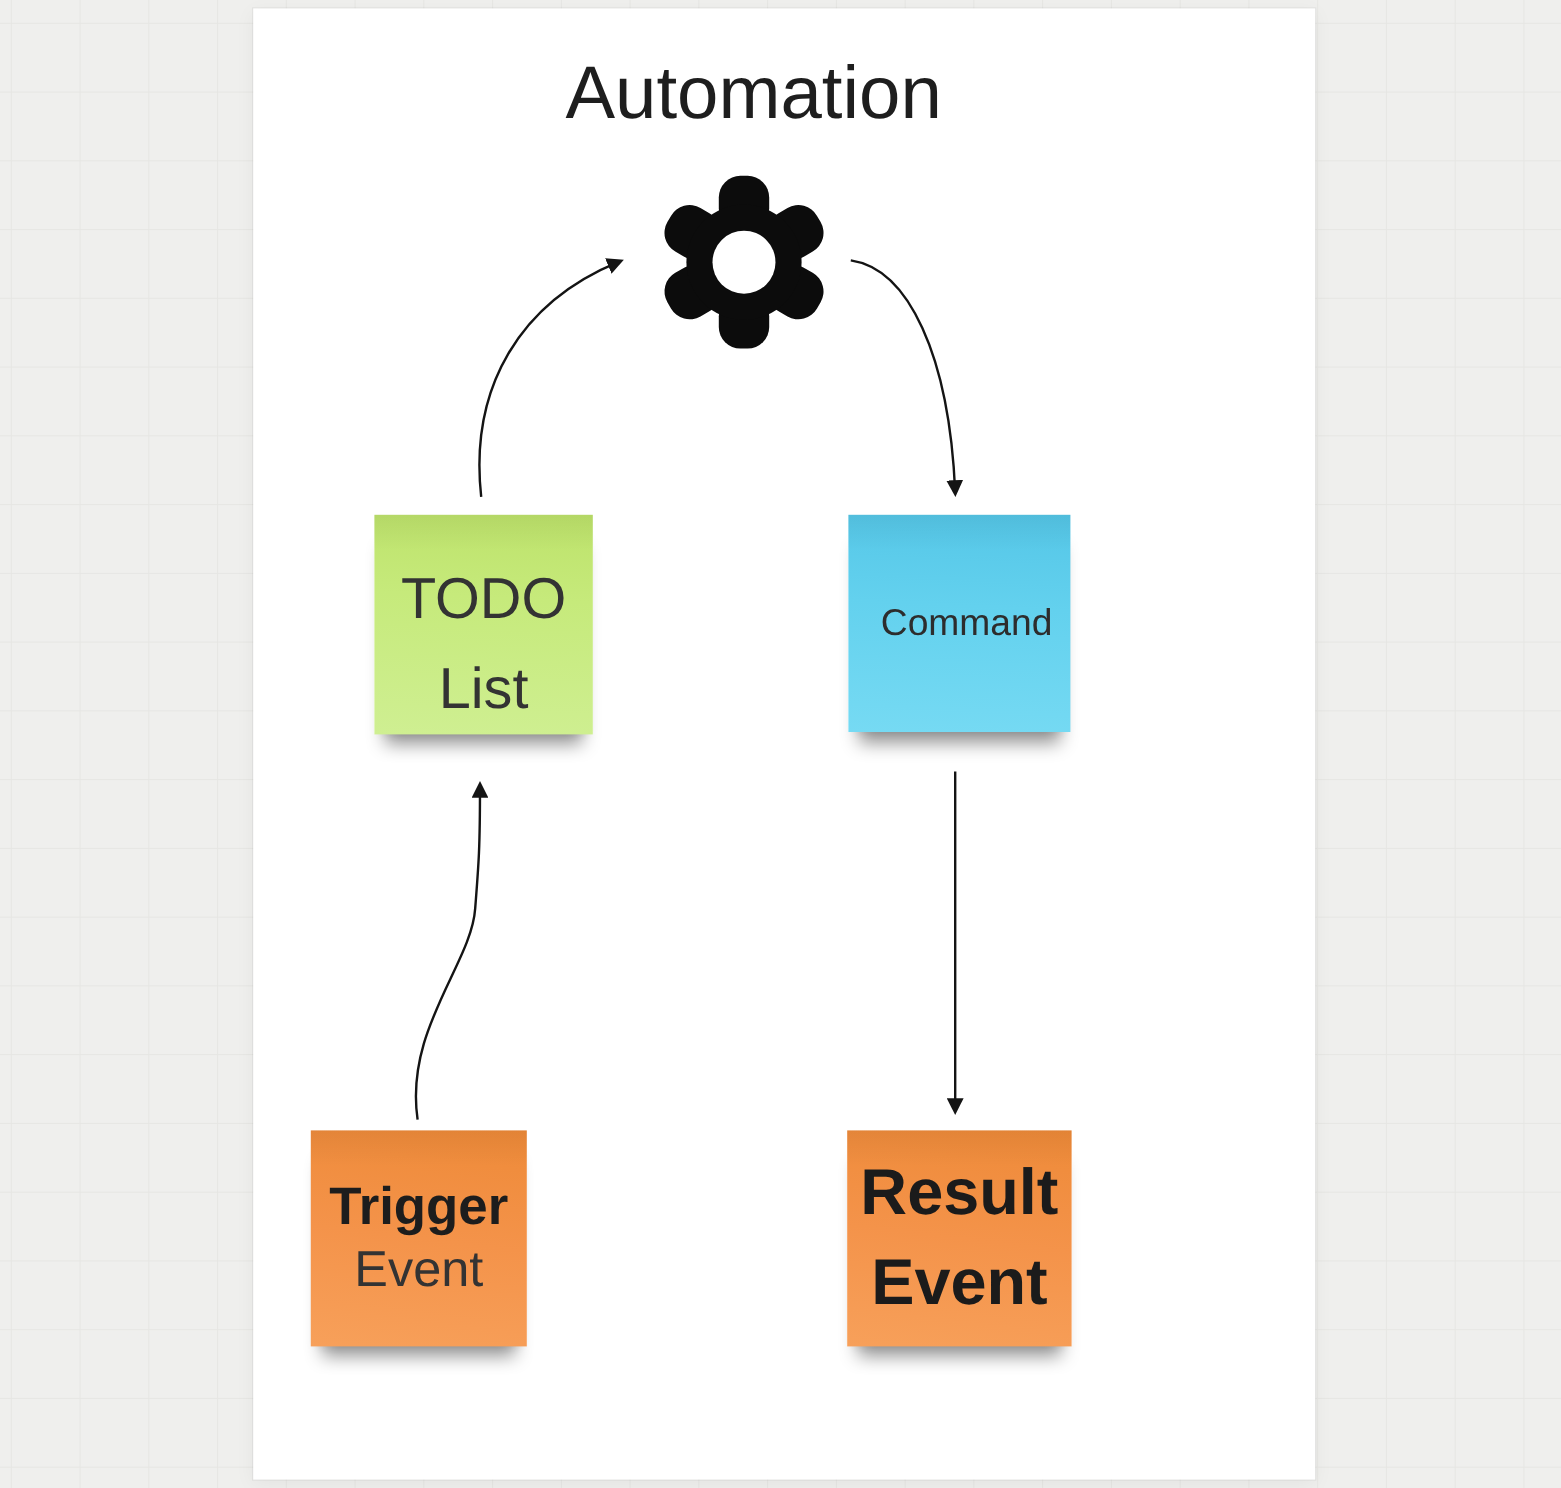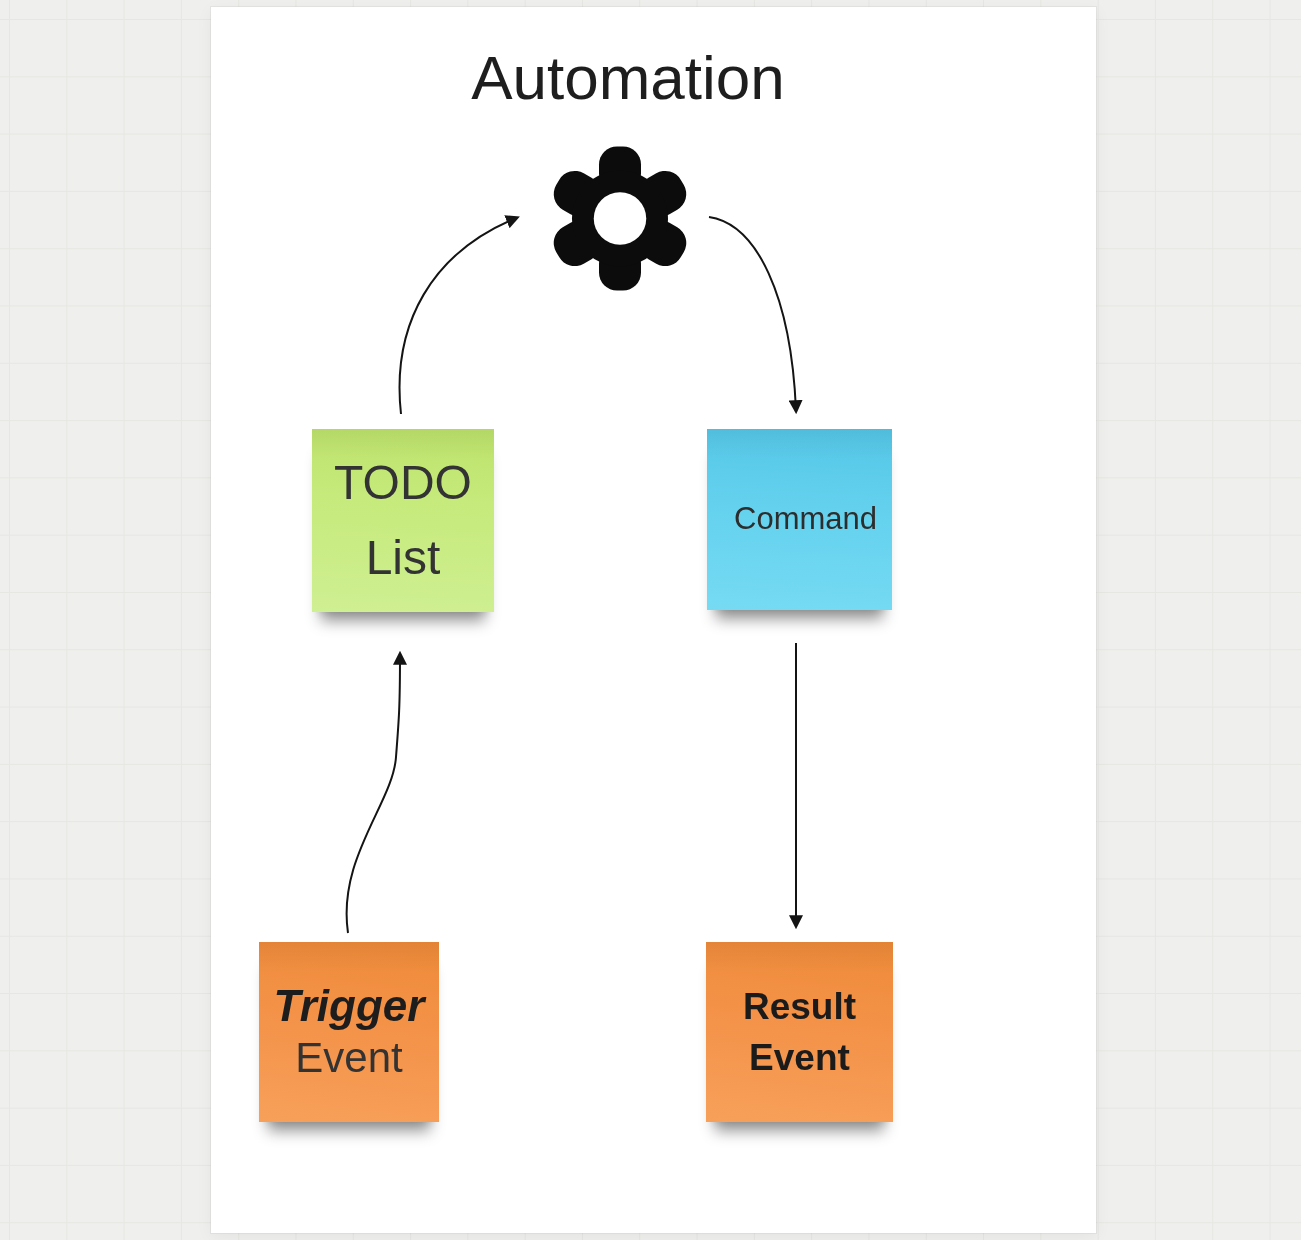--- a/index.html
+++ b/index.html
@@ -63,50 +63,51 @@
     content: "";
     position: absolute;
     left: 0; top: 0; right: 0;
     height: 30px;
     background: linear-gradient(to bottom, rgba(0,0,0,0.05), rgba(0,0,0,0));
   }
   .note-todo {
     left: 312px; top: 429px;
     width: 182px; height: 183px;
     background: linear-gradient(183deg, #bde26a 0%, #c6ea7b 38%, #cfef92 100%);
+    justify-content: flex-end;
   }
   .note-todo .line {
     font-size: 48px; line-height: 1.55; font-weight: 400; color: #333333;
   }
   .note-command {
     left: 707px; top: 429px;
     width: 185px; height: 181px;
     background: linear-gradient(183deg, #54c6e7 0%, #63d1ee 42%, #76daf3 100%);
   }
   .note-command .line {
     font-size: 31px; line-height: 1.3; font-weight: 400; color: #2d2d2d; margin-left: 12px;
   }
   .note-trigger {
     left: 259px; top: 942px;
     width: 180px; height: 180px;
     background: linear-gradient(187deg, #ee8a38 0%, #f4934a 50%, #f7a05a 100%);
   }
   .note-trigger .line-bold {
-    font-size: 44px; line-height: 1.2; font-weight: 700; color: #1d1d1d; font-style: italic;
+    font-size: 44px; line-height: 1.2; font-weight: 700; color: #1d1d1d;
   }
   .note-trigger .line-regular {
     font-size: 42px; line-height: 1.2; font-weight: 400; color: #333333;
   }
   .note-result {
     left: 706px; top: 942px;
     width: 187px; height: 180px;
     background: linear-gradient(187deg, #ee8a38 0%, #f4934a 50%, #f7a05a 100%);
   }
   .note-result .line-bold {
-    font-size: 37px; line-height: 1.38; font-weight: 700; color: #1b1b1b;
+    font-size: 54px; line-height: 1.38; font-weight: 700; color: #1b1b1b;
   }
 </style>
 </head>
 <body>
 
 <div class="page">
 
   <div class="canvas"></div>
 
   <div class="board-title">Automation</div>

